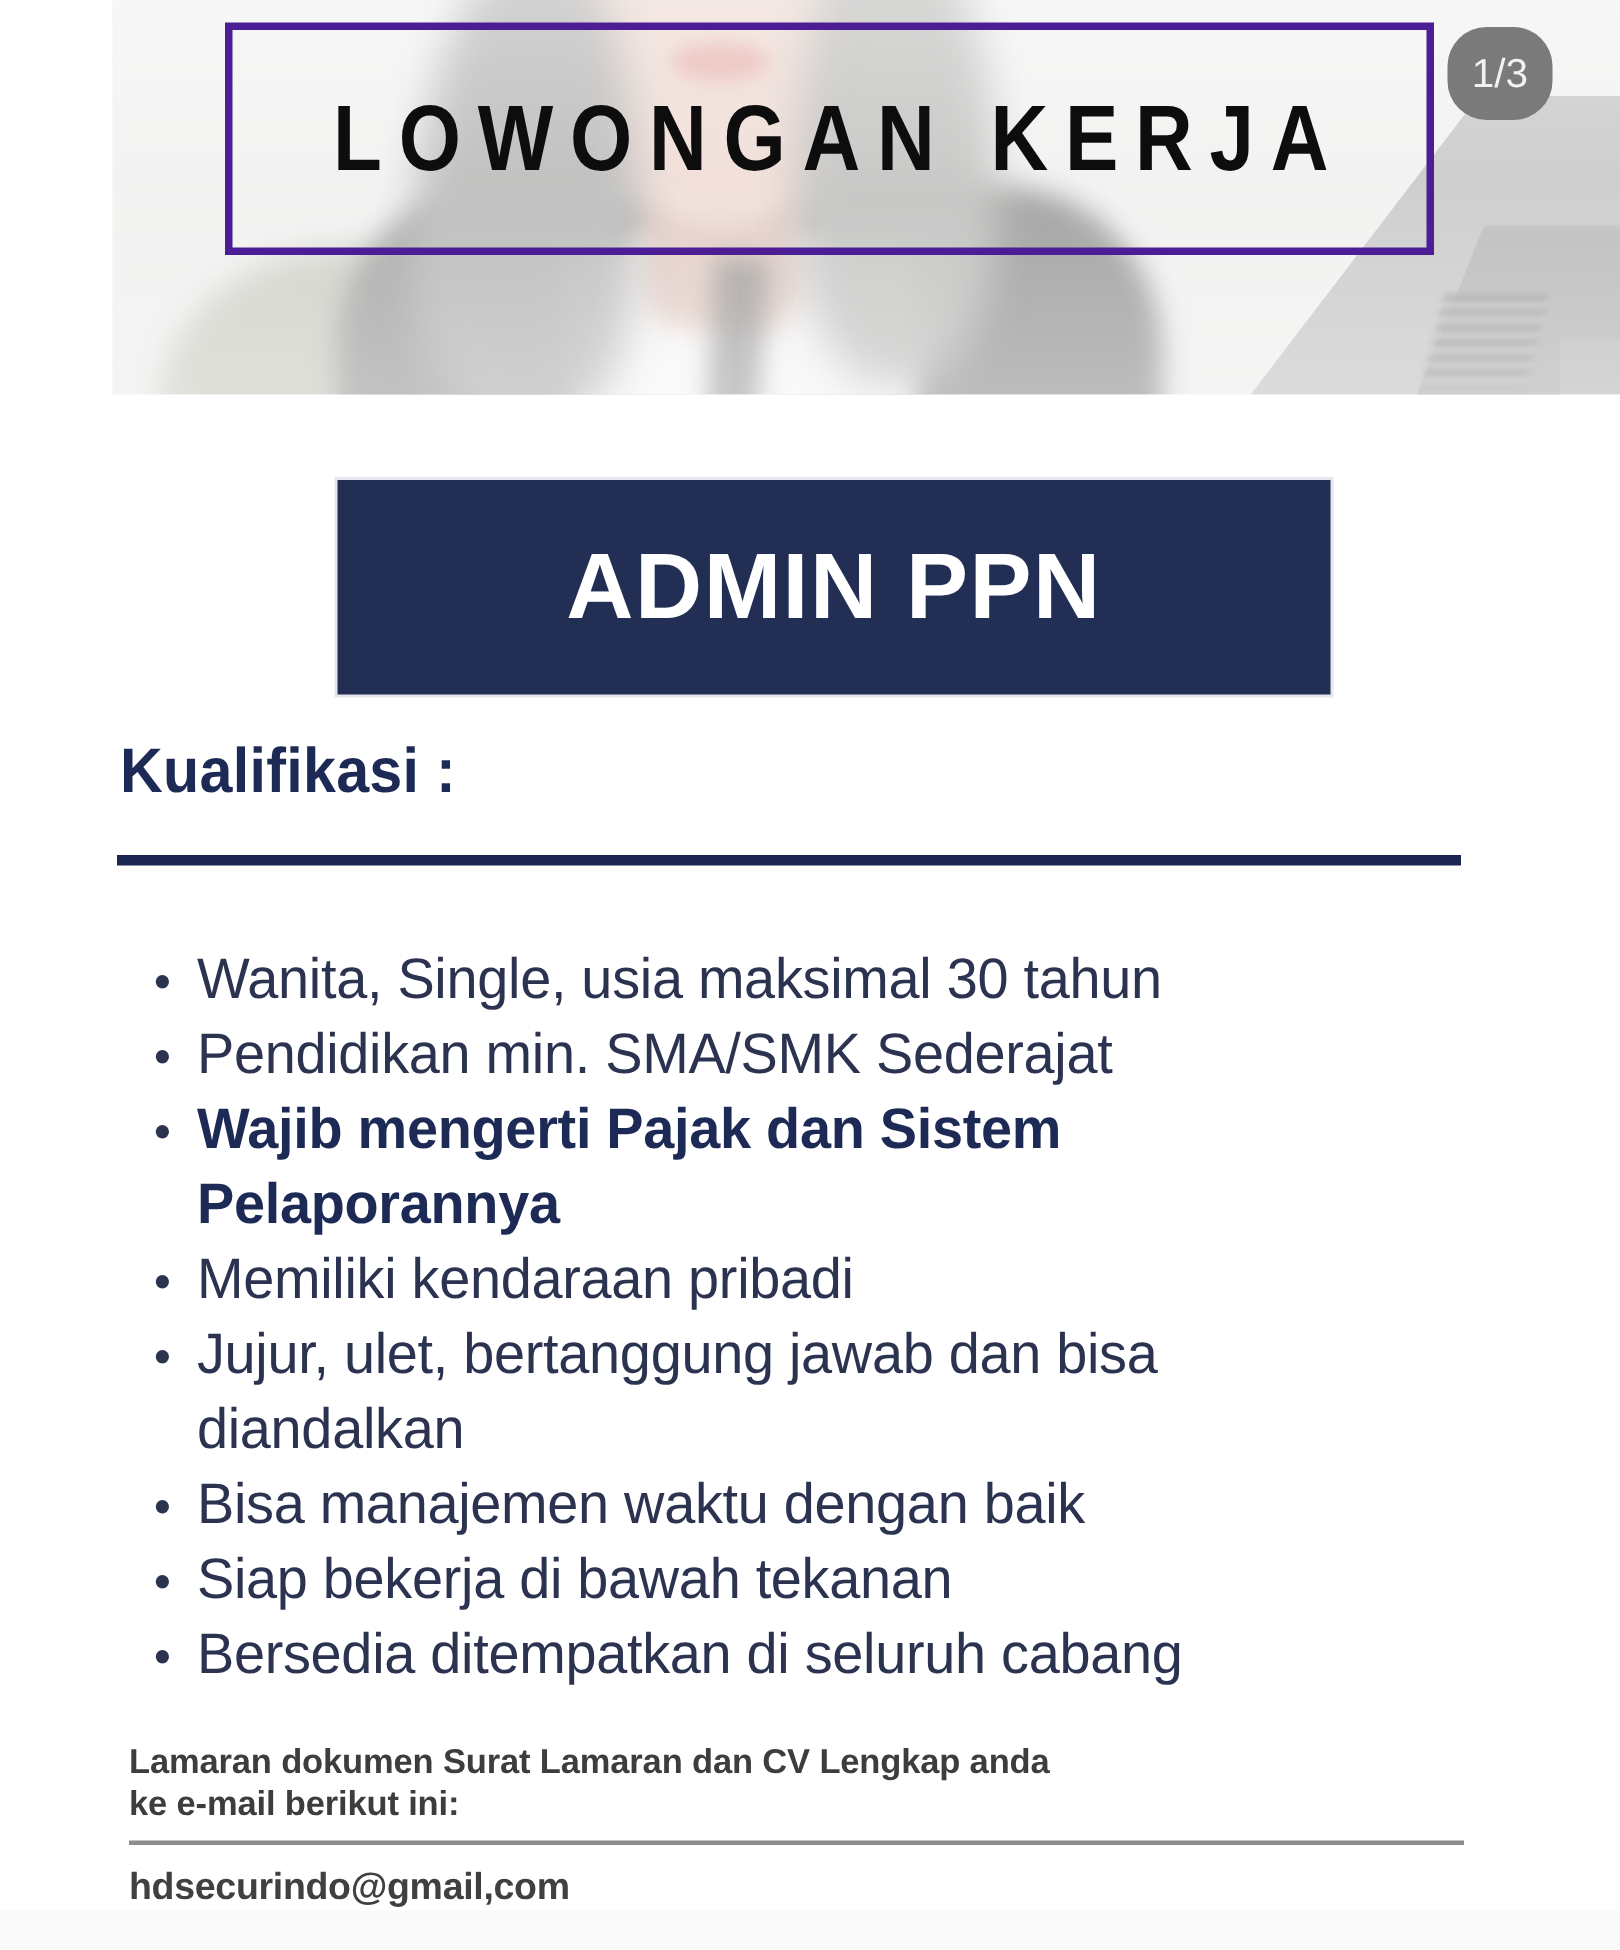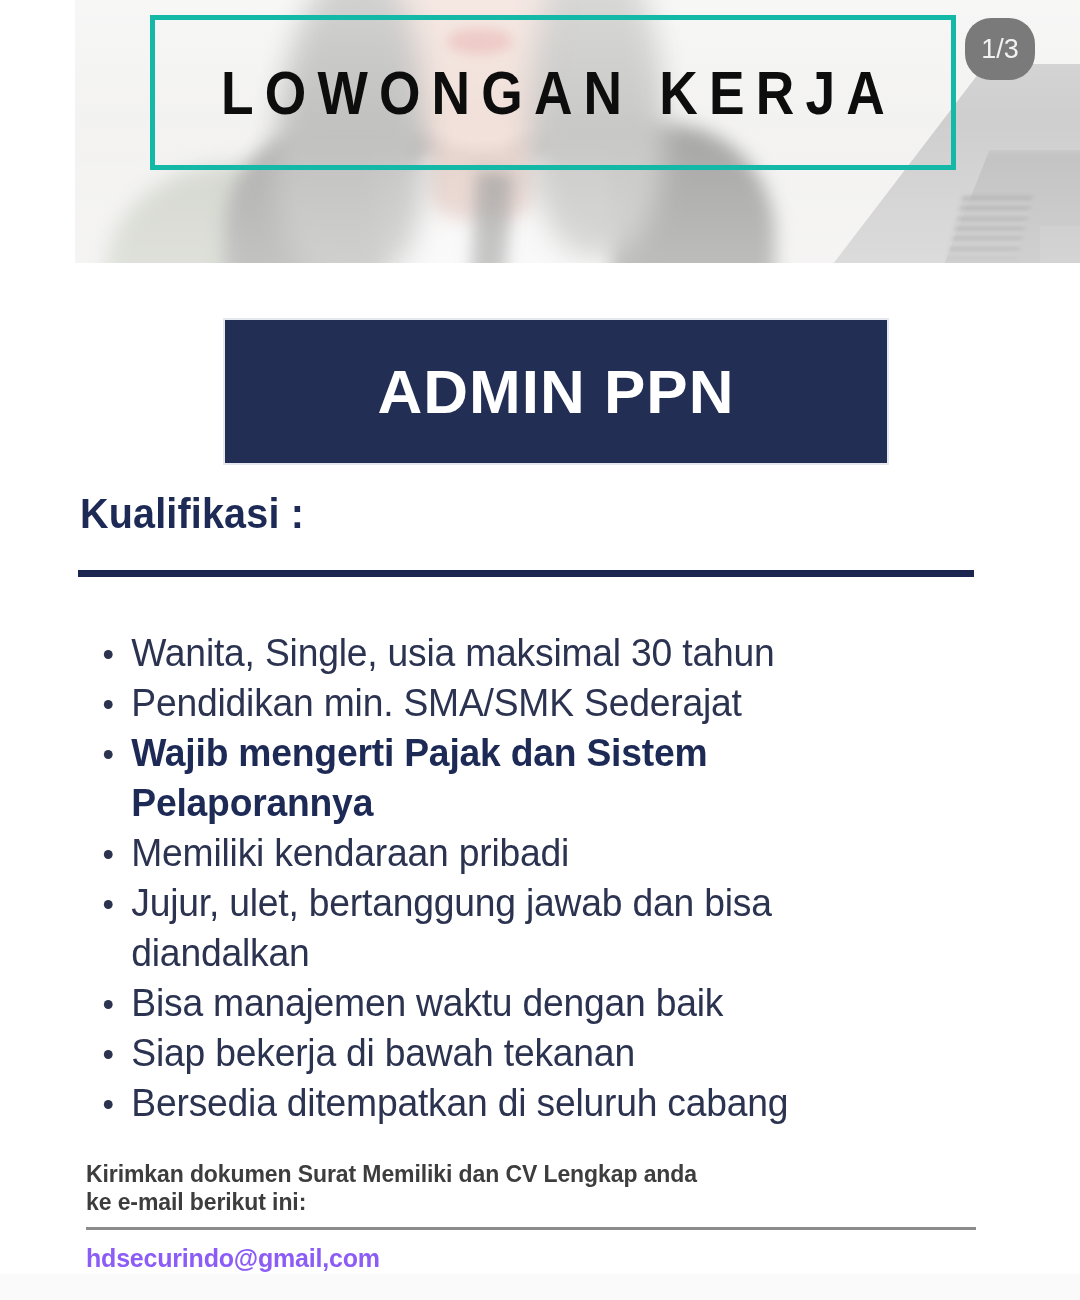--- a/index.html
+++ b/index.html
@@ -184,25 +184,25 @@
     background: linear-gradient(180deg, rgba(255,255,255,.32) 0%, rgba(255,255,255,.10) 45%, rgba(255,255,255,.34) 100%);
   }
 
   
   .title-frame {
     position: absolute;
     left: 150px;
     top: 15px;
     width: 806px;
     height: 155px;
-    border: 5px solid #14b8a6;
+    border: 5px solid #4c1d95;
     box-sizing: border-box;
     display: flex;
     align-items: center;
-    justify-content: center;
+    justify-content: flex-start;
   }
   .title-text {
     font-family: "Liberation Sans", sans-serif;
     font-weight: 700;
     font-size: 62px;
     letter-spacing: 13px;
     color: #0d0d0d;
     white-space: nowrap;
     transform: scaleX(0.86);
     transform-origin: center;
@@ -325,21 +325,21 @@
   .footer-rule {
     margin-top: 11px;
     width: 890px;
     height: 3px;
     background: #8c8c8c;
   }
   .footer-email {
     margin-top: 14px;
     font-size: 25px;
     font-weight: 700;
-    color: #8b5cf6;
+    color: #404040;
     letter-spacing: -0.2px;
   }
   .bottom-strip {
     position: absolute;
     left: 0;
     top: 1274px;
     width: 1080px;
     height: 26px;
     background: #fafafa;
   }
@@ -389,20 +389,20 @@
     <li class="bullet-item">Pendidikan min. SMA/SMK Sederajat</li>
     <li class="bullet-item strong">Wajib mengerti Pajak dan Sistem Pelaporannya</li>
     <li class="bullet-item">Memiliki kendaraan pribadi</li>
     <li class="bullet-item wrap">Jujur, ulet, bertanggung jawab dan bisa diandalkan</li>
     <li class="bullet-item">Bisa manajemen waktu dengan baik</li>
     <li class="bullet-item">Siap bekerja di bawah tekanan</li>
     <li class="bullet-item">Bersedia ditempatkan di seluruh cabang</li>
   </ul>
 
   <div class="footer">
-    <div class="footer-line">Kirimkan dokumen Surat Memiliki dan CV Lengkap anda</div>
+    <div class="footer-line">Lamaran dokumen Surat Lamaran dan CV Lengkap anda</div>
     <div class="footer-line">ke e-mail berikut ini:</div>
     <div class="footer-rule"></div>
     <div class="footer-email">hdsecurindo@gmail,com</div>
   </div>
 
   <div class="bottom-strip"></div>
 </div>
 
 </body></html>

